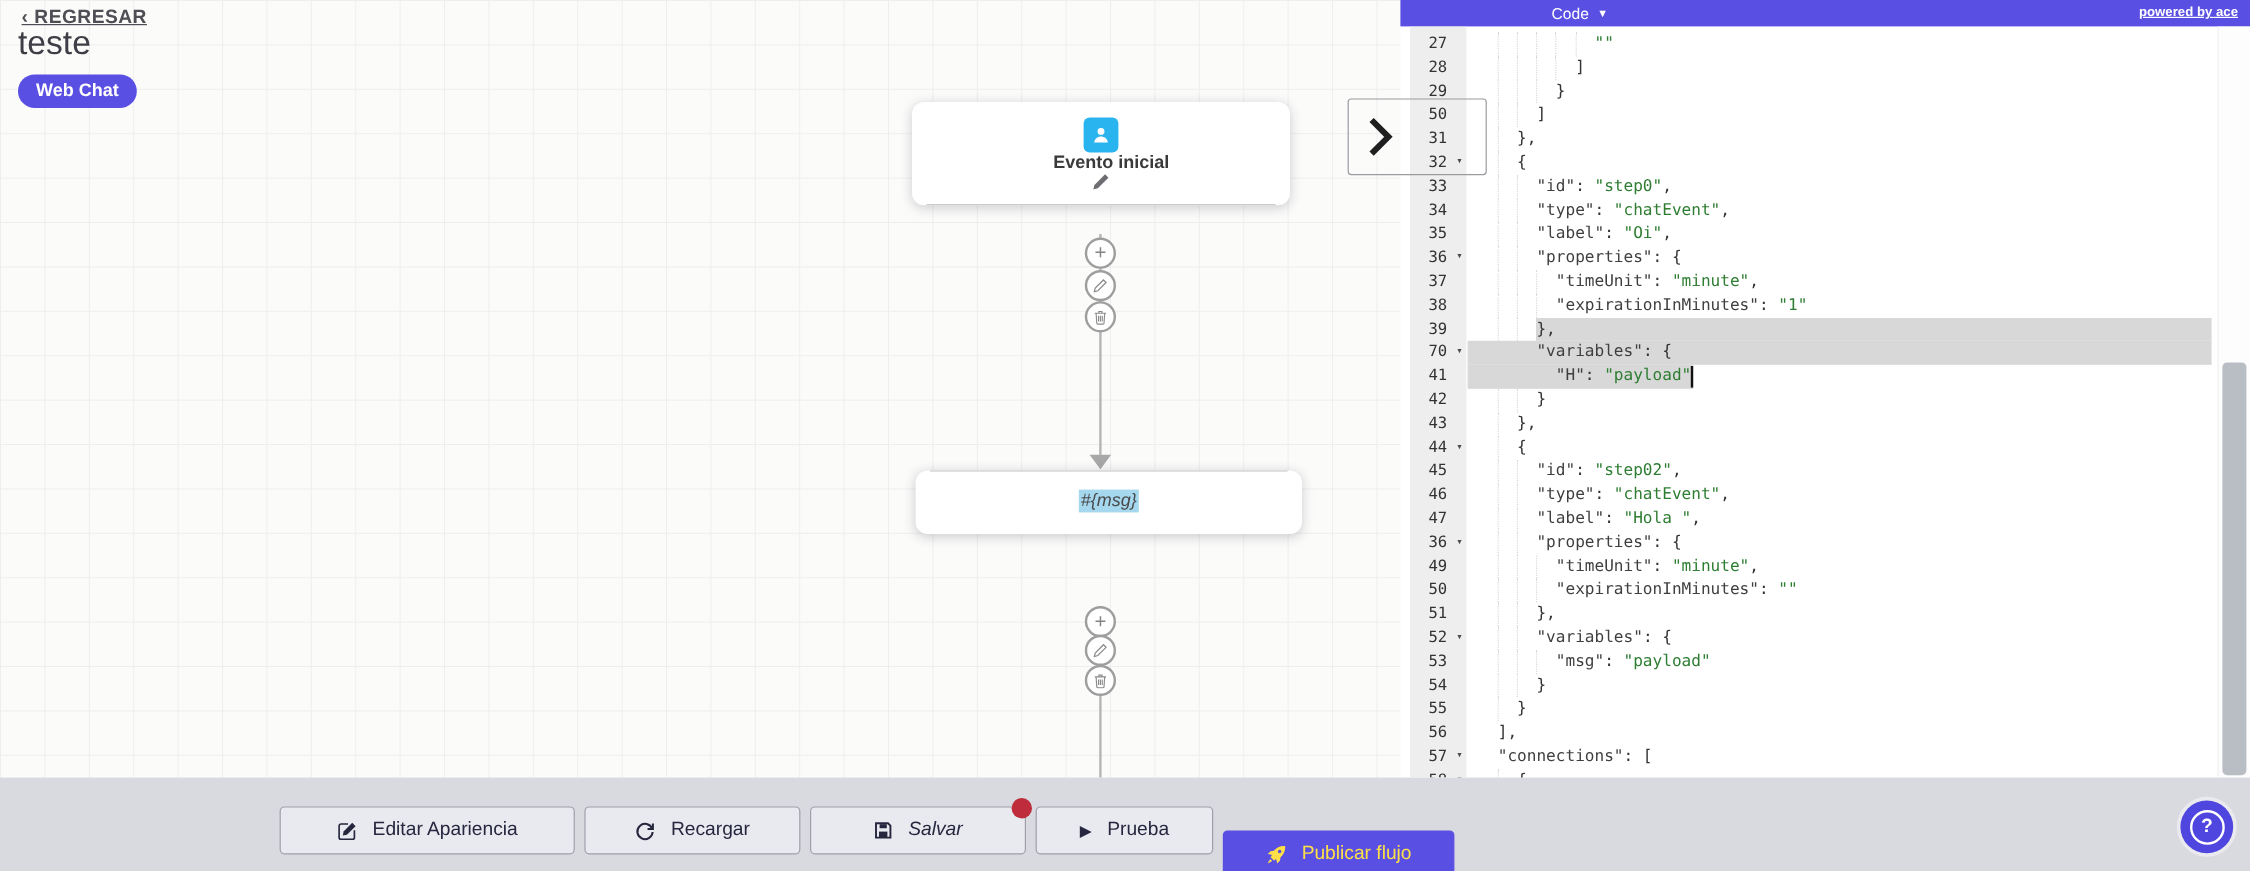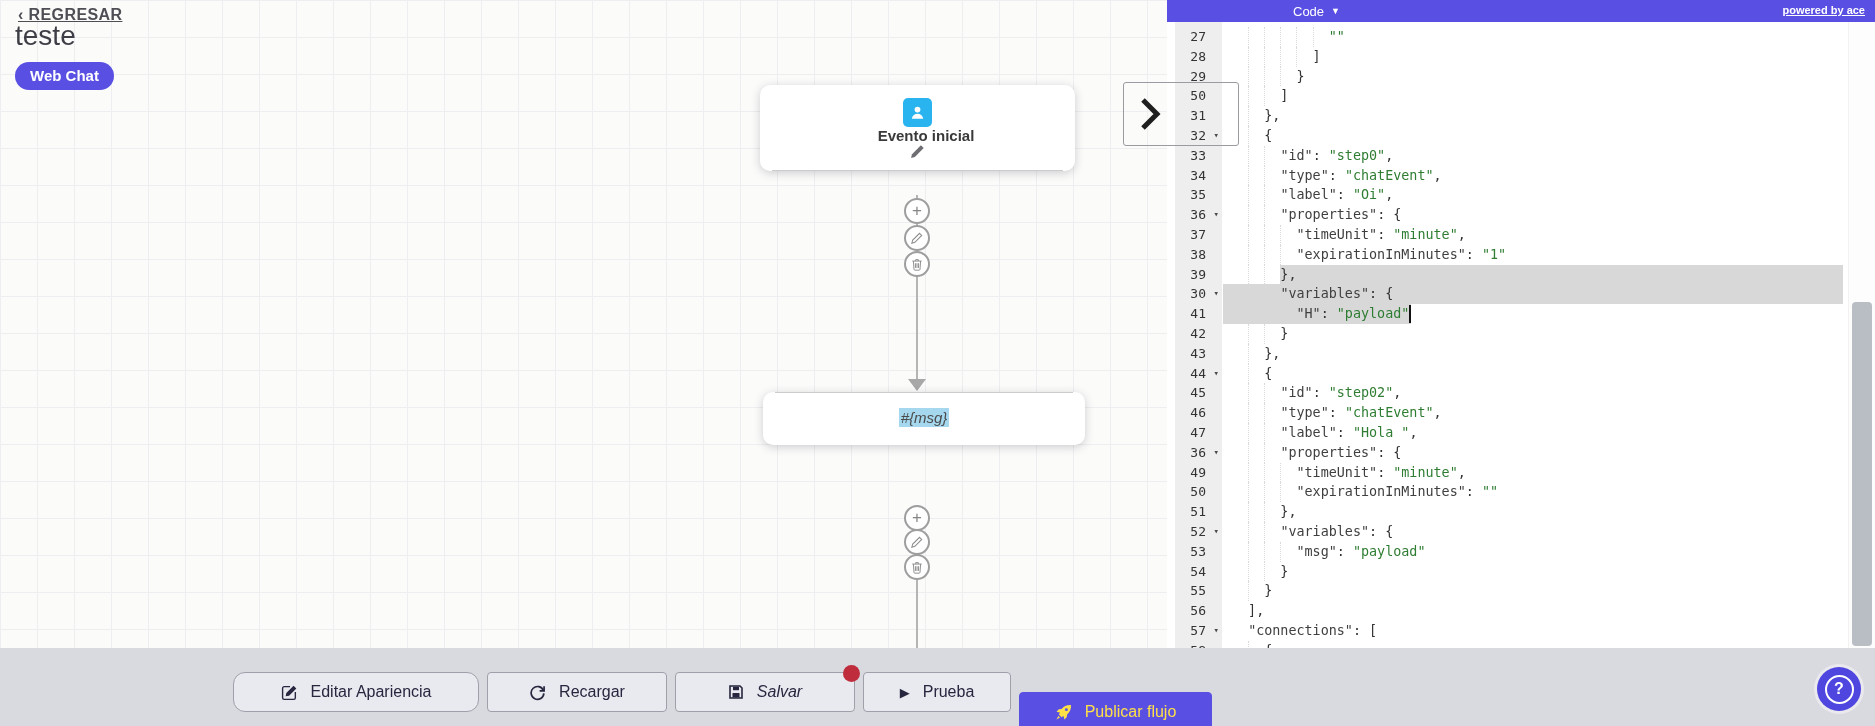--- a/index.html
+++ b/index.html
@@ -68,21 +68,21 @@
   .panel-toggle{position:absolute;left:-44px;top:82px;width:114px;height:62px;border:1px solid #9a9aa0;
     border-radius:3px;z-index:5;cursor:pointer;}
   .panel-toggle svg{position:absolute;left:14px;top:14px;}
 
   
   .toolbar{position:absolute;left:0;top:648px;width:100%;height:78px;background:var(--toolbar-bg);}
   .tb-row{position:absolute;left:233px;top:24px;display:flex;gap:8px;}
   .tb-btn{height:40px;border:1px solid #9fa0aa;border-radius:4px;background:#e9e9f0;color:#26263f;
     font-size:16px;font-family:inherit;display:flex;align-items:center;justify-content:center;gap:13px;
     position:relative;cursor:pointer;box-sizing:border-box;padding:0;}
-  .tb-btn:nth-child(1){width:246px;border-radius:12px;}
+  .tb-btn:nth-child(1){width:246px;}
   .tb-btn:nth-child(2){width:180px;text-align:right;}
   .tb-btn:nth-child(3){width:180px;font-style:italic;}
   .tb-btn:nth-child(4){width:148px;}
   .tb-btn:nth-child(5){width:193px;}
   .tb-btn:nth-child(6){width:283px;margin-left:102px;}
   .tb-btn.primary{background:var(--accent);border-color:var(--accent);color:#fde047;margin-top:20px;}
   .tb-icon{display:flex;}
   .tb-play{font-size:13px;line-height:1;}
   .dot{position:absolute;right:-6px;top:-8px;width:17px;height:17px;border-radius:50%;background:var(--badge-red);}
 
@@ -177,21 +177,21 @@
           <div class="gut-row"><span>50</span></div>
           <div class="gut-row"><span>31</span></div>
           <div class="gut-row"><span>32</span><span class="fold">▾</span></div>
           <div class="gut-row"><span>33</span></div>
           <div class="gut-row"><span>34</span></div>
           <div class="gut-row"><span>35</span></div>
           <div class="gut-row"><span>36</span><span class="fold">▾</span></div>
           <div class="gut-row"><span>37</span></div>
           <div class="gut-row"><span>38</span></div>
           <div class="gut-row"><span>39</span></div>
-          <div class="gut-row"><span>30</span><span class="fold">▾</span></div>
+          <div class="gut-row"><span>70</span><span class="fold">▾</span></div>
           <div class="gut-row"><span>41</span></div>
           <div class="gut-row"><span>42</span></div>
           <div class="gut-row"><span>43</span></div>
           <div class="gut-row"><span>44</span><span class="fold">▾</span></div>
           <div class="gut-row"><span>45</span></div>
           <div class="gut-row"><span>46</span></div>
           <div class="gut-row"><span>47</span></div>
           <div class="gut-row"><span>36</span><span class="fold">▾</span></div>
           <div class="gut-row"><span>49</span></div>
           <div class="gut-row"><span>50</span></div>

